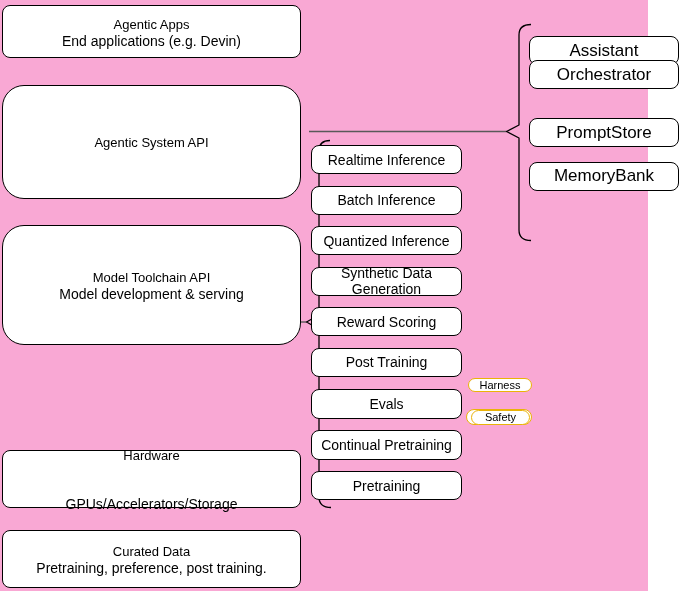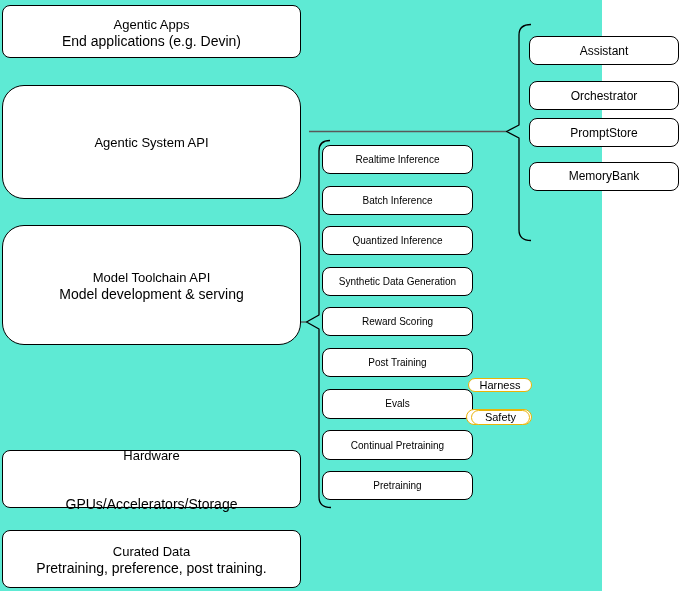--- a/index.html
+++ b/index.html
@@ -3,21 +3,21 @@
 <meta charset="utf-8">
 <style>
   html,body{margin:0;padding:0;}
   body{
     width:682px;height:591px;
     background:#ffffff;
     font-family:"Liberation Sans","DejaVu Sans",sans-serif;
     color:#000;
     overflow:hidden;
   }
-  .canvas{position:relative;width:602px;height:591px;background:#5eead4;}
+  .canvas{position:relative;width:648px;height:591px;background:#f9a8d4;}
   .overlay{position:absolute;left:0;top:0;width:682px;height:591px;pointer-events:none;}
 
   .node{
     position:absolute;
     background:#fff;
     border:1px solid #000;
     box-sizing:border-box;
     display:flex;
     flex-direction:column;
     align-items:center;
@@ -25,32 +25,32 @@
     text-align:center;
   }
   .node .title{font-size:13px;line-height:15px;}
   .node .subtitle{font-size:14px;line-height:12px;margin-top:3px;}
 
   .lbox{left:2px;width:299px;}
   .r-sm{border-radius:8px;}
   .r-lg{border-radius:22px;}
 
   .mbox{
-    position:absolute;left:322px;width:151px;height:29px;
+    position:absolute;left:311px;width:151px;height:29px;
     background:#fff;border:1px solid #000;border-radius:8px;
     box-sizing:border-box;
     display:flex;align-items:center;justify-content:center;
-    font-size:10px;text-align:center;
+    font-size:14px;text-align:center;
   }
   .rbox{
     position:absolute;left:529px;width:150px;height:29px;
     background:#fff;border:1px solid #000;border-radius:8px;
     box-sizing:border-box;
     display:flex;align-items:center;justify-content:center;
-    font-size:12px;text-align:center;
+    font-size:17px;text-align:center;
   }
   .tag{
     position:absolute;
     background:#fff;border:1px solid #eab308;border-radius:9px;
     box-sizing:border-box;
     display:flex;align-items:center;justify-content:center;
     font-size:11px;line-height:11px;
     z-index:3;
   }
   .mbox,.rbox{z-index:2;}
@@ -131,21 +131,21 @@
   <div class="tag" style="left:466px;top:409px;width:66px;height:16px;">
     <span>EvalData</span>
   </div>
   <div class="tag" style="left:471px;top:409.5px;width:59px;height:15px;">
     <span>Safety</span>
   </div>
 
   <div class="rbox" style="top:36px;">
     <span>Assistant</span>
   </div>
-  <div class="rbox" style="top:81px;">
+  <div class="rbox" style="top:60px;">
     <span>Orchestrator</span>
   </div>
   <div class="rbox" style="top:118px;">
     <span>PromptStore</span>
   </div>
   <div class="rbox" style="top:161.5px;">
     <span>MemoryBank</span>
   </div>
 
 </div>

